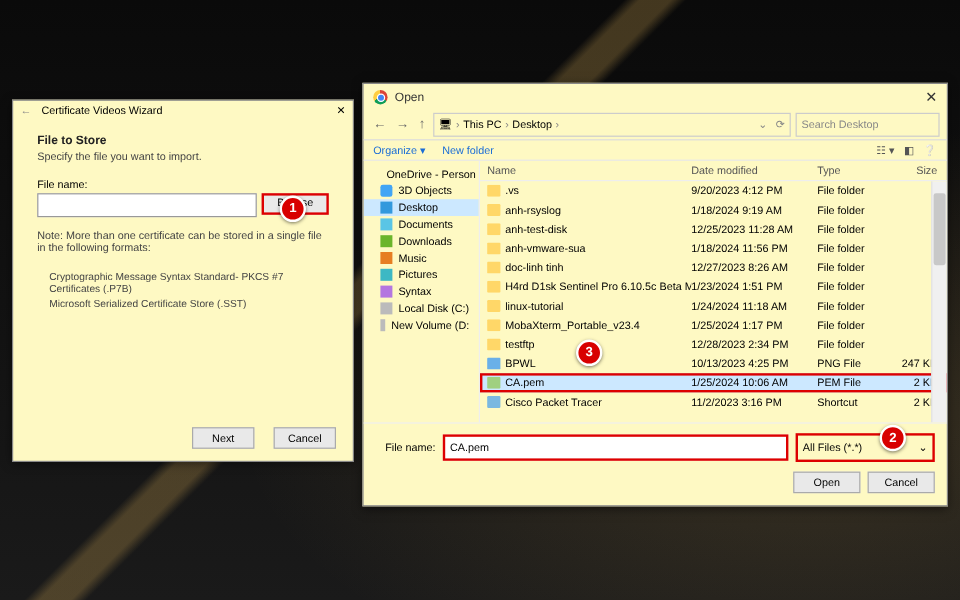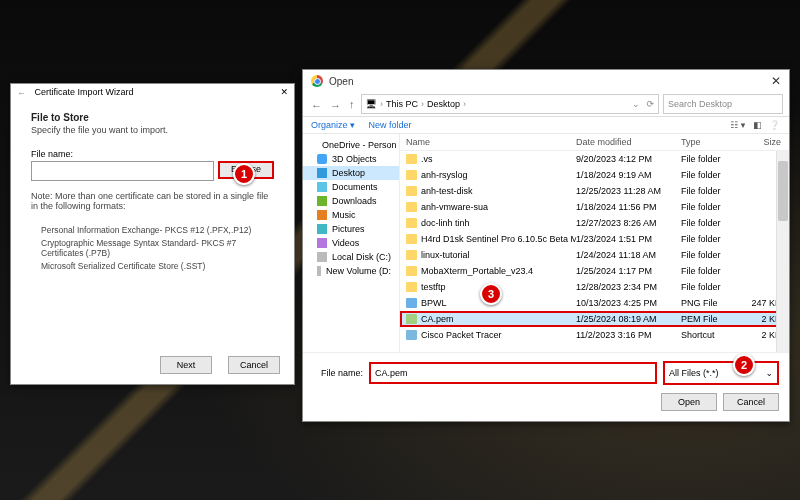--- a/index.html
+++ b/index.html
@@ -15,21 +15,21 @@
   .bg-deco {
     position: absolute;
     inset: 0;
     background:
       linear-gradient(135deg, transparent 0%, transparent 40%, rgba(200,160,80,0.3) 41%, rgba(200,160,80,0.3) 43%, transparent 44%),
       radial-gradient(ellipse at 85% 70%, rgba(200,160,80,0.2) 0%, transparent 50%),
       linear-gradient(180deg, #0a0a0a 0%, #1a1a1a 100%);
   }
   .window {
     position: absolute;
-    background: #ffffff;
+    background: #fef9c3;
     border: 1px solid #888;
     box-shadow: 0 2px 8px rgba(0,0,0,0.5);
   }
   .wizard {
     left: 10px; top: 83px;
     width: 283px; height: 300px;
   }
   .wizard-titlebar {
     display: flex; justify-content: space-between; align-items: center;
     padding: 3px 6px;
@@ -164,35 +164,34 @@
   .c3 { left: 480px; top: 283px; }
 </style>
 </head>
 <body>
 <div class="bg-deco"></div>
 
 <div class="window wizard">
   <div class="wizard-titlebar">
     <div>
       <span class="back">←</span>
-      <span>Certificate Import Wizard</span>
+      <span>Certificate Videos Wizard</span>
     </div>
     <span>✕</span>
   </div>
   <div class="wizard-body">
     <div class="heading">File to Store</div>
     <div class="subtext">Specify the file you want to import.</div>
     <div class="label">File name:</div>
     <div class="input-row">
       <input class="filename-input" style="">
       <button class="browse-btn">Browse …</button>
     </div>
     <div class="subtext">Note: More than one certificate can be stored in a single file in the following formats:</div>
     <div class="note-list">
-      <div>Personal Information Exchange- PKCS #12 (.PFX,.P12)</div>
       <div>Cryptographic Message Syntax Standard- PKCS #7 Certificates (.P7B)</div>
       <div>Microsoft Serialized Certificate Store (.SST)</div>
     </div>
   </div>
   <div class="wizard-footer">
     <button class="btn">Next</button>
     <button class="btn">Cancel</button>
   </div>
 </div>
 
@@ -253,21 +252,21 @@
         <div class="side-item">
           <span class="side-icon ic-music"></span>
           <span>Music</span>
         </div>
         <div class="side-item">
           <span class="side-icon ic-pics"></span>
           <span>Pictures</span>
         </div>
         <div class="side-item">
           <span class="side-icon ic-video"></span>
-          <span>Videos</span>
+          <span>Syntax</span>
         </div>
         <div class="side-item">
           <span class="side-icon ic-disk"></span>
           <span>Local Disk (C:)</span>
         </div>
         <div class="side-item">
           <span class="side-icon ic-disk"></span>
           <span>New Volume (D:</span>
         </div>
       </div>
@@ -367,21 +366,21 @@
             </div>
             <div class="col-date">10/13/2023 4:25 PM</div>
             <div class="col-type">PNG File</div>
             <div class="col-size">247 KB</div>
           </div>
           <div class="row selected highlight">
             <div class="col-name">
               <span class="fi fi-pem"></span>
               <span>CA.pem</span>
             </div>
-            <div class="col-date">1/25/2024 08:19 AM</div>
+            <div class="col-date">1/25/2024 10:06 AM</div>
             <div class="col-type">PEM File</div>
             <div class="col-size">2 KB</div>
           </div>
           <div class="row">
             <div class="col-name">
               <span class="fi fi-shortcut"></span>
               <span>Cisco Packet Tracer</span>
             </div>
             <div class="col-date">11/2/2023 3:16 PM</div>
             <div class="col-type">Shortcut</div>

